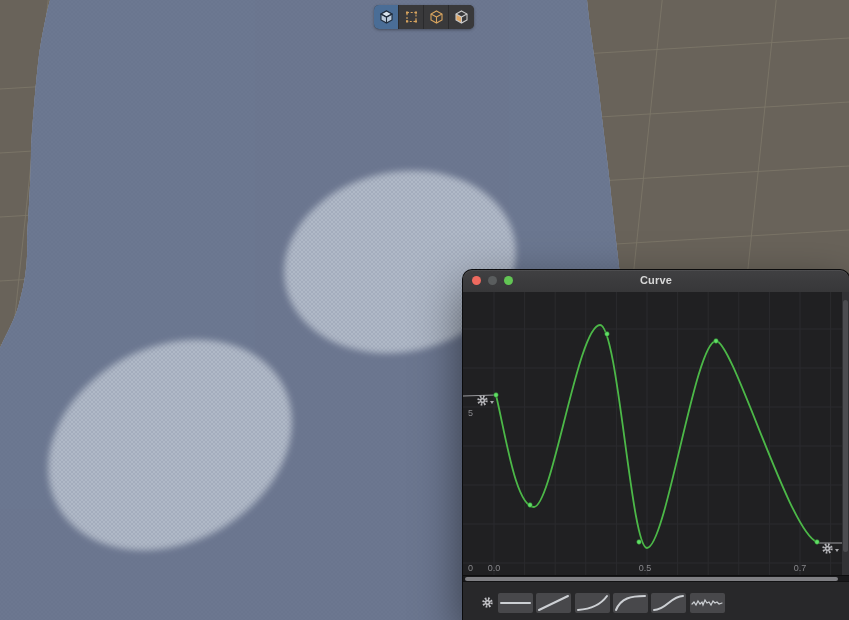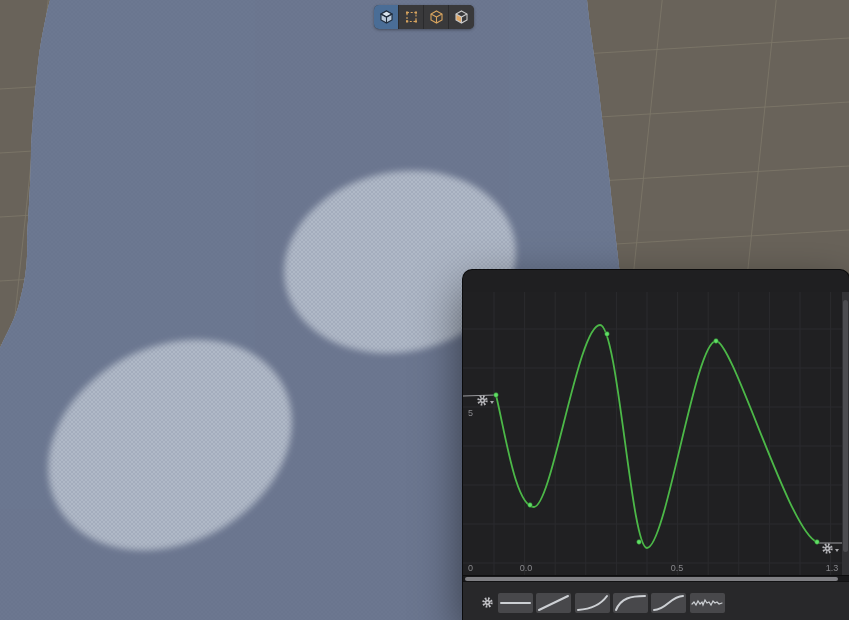--- a/index.html
+++ b/index.html
@@ -32,21 +32,21 @@
   .light.min{background:#5a5d5e;}
   .light.zoom{background:#62c554;}
   .wtitle{position:absolute;left:0;right:0;top:4px;text-align:center;
           font-size:11px;font-weight:bold;color:#d8d8d8;letter-spacing:.2px;}
   .plot{position:absolute;left:0;top:22px;width:386px;height:283px;background:#202022;overflow:hidden;}
   [data-name="plot-gridlines"] line{stroke:#2b2b2e;stroke-width:1;}
   .curve-line{stroke:#4cb848;stroke-width:1.8;fill:none;stroke-linecap:round;}
   .ext-line{stroke:#9a9a9e;stroke-width:1;fill:none;}
   [data-name="curve-points"] circle{fill:#5fe064;stroke:#1c4a1e;stroke-width:.5;}
   .tick{position:absolute;font-size:9px;color:#87878b;line-height:11px;}
-  .xtick{top:271px;width:24px;text-align:center;margin-left:32px;}
+  .xtick{top:271px;width:24px;text-align:center;}
   .ytick{left:5px;}
   .gearbtn{position:absolute;width:20px;height:14px;cursor:pointer;display:flex;align-items:center;}
   .gearbtn .tri{width:0;height:0;border-left:2.5px solid transparent;border-right:2.5px solid transparent;
                 border-top:3.5px solid #a9a9ad;margin-left:1px;margin-top:4px;}
   .hscroll{position:absolute;left:0;top:305px;width:386px;height:6px;background:#19191b;
            border-top:1px solid #0e0e0f;}
   .hthumb{position:absolute;left:2px;top:1px;width:373px;height:4px;border-radius:2px;background:#7f7f83;}
   .vscroll{position:absolute;left:379px;top:22px;width:7px;height:283px;background:#323235;}
   .vthumb{position:absolute;left:1px;top:8px;width:5px;height:252px;border-radius:2.5px;background:#4c4c50;}
   .presets{position:absolute;left:0;top:311px;width:386px;height:39px;background:#28282a;
@@ -163,20 +163,28 @@
           <polygon points="2,5 7.5,8 7.5,14 2,11" fill="#e0a765"></polygon>
           <polygon points="7.5,2 13,5 13,11 7.5,14 2,11 2,5" fill="none" stroke="#c9c9c9" stroke-width="1.1"></polygon>
           <path d="M7.5,8 L7.5,14 M7.5,8 L2,5 M7.5,8 L13,5" stroke="#c9c9c9" stroke-width="1.1" fill="none"></path>
         </svg>
       </span>
     </button>
   </div>
 
   <div class="cwindow" data-name="curve-window">
 
+    <div class="titlebar" data-name="curve-window-titlebar">
+      <div class="lights" data-name="traffic-lights">
+        <div class="light close" data-name="close-button"></div>
+        <div class="light min" data-name="minimize-button"></div>
+        <div class="light zoom" data-name="zoom-button"></div>
+      </div>
+      <div class="wtitle" data-name="window-title">Curve</div>
+    </div>
 
     <div class="plot" data-name="curve-plot-area">
       <svg width="386" height="283" viewBox="0 0 386 283" data-name="curve-plot-svg">
         <g data-name="plot-gridlines">
             <line x1="31" y1="0" x2="31" y2="283"></line>
             <line x1="61.6" y1="0" x2="61.6" y2="283"></line>
             <line x1="92.2" y1="0" x2="92.2" y2="283"></line>
             <line x1="122.80000000000001" y1="0" x2="122.80000000000001" y2="283"></line>
             <line x1="153.4" y1="0" x2="153.4" y2="283"></line>
             <line x1="184" y1="0" x2="184" y2="283"></line>
@@ -202,21 +210,21 @@
             <circle cx="67" cy="213" r="2.4" data-name="control-point"></circle>
             <circle cx="144" cy="42" r="2.4" data-name="control-point"></circle>
             <circle cx="176" cy="250" r="2.4" data-name="control-point"></circle>
             <circle cx="253" cy="49" r="2.4" data-name="control-point"></circle>
             <circle cx="354" cy="250" r="2.4" data-name="control-point"></circle>
           </g>
       </svg>
       <div data-name="plot-overlay" style="position:absolute;left:0;top:0;width:386px;height:283px;pointer-events:none;">
           <span class="tick xtick" data-name="x-tick-label" style="left: 19px;">0.0</span>
           <span class="tick xtick" data-name="x-tick-label" style="left: 170px;">0.5</span>
-          <span class="tick xtick" data-name="x-tick-label" style="left: 325px;">1.3</span>
+          <span class="tick xtick" data-name="x-tick-label" style="left: 325px;">0.7</span>
           <span class="tick ytick" data-name="y-tick-label" style="top: 116px;">5</span>
           <span class="tick ytick" data-name="y-tick-label" style="top: 271px;">0</span>
         </div>
 
       <div class="gearbtn" style="left:13px;top:101px;pointer-events:auto;" data-name="point-options-gear-left">
         <svg width="13" height="13" viewBox="0 0 13 13" data-name="gear-icon">
           <circle cx="6.5" cy="6.5" r="4" fill="none" stroke="#b6b6ba" stroke-width="2.4" stroke-dasharray="1.6 1.55"></circle>
           <circle cx="6.5" cy="6.5" r="2.7" fill="#b6b6ba"></circle>
           <circle cx="6.5" cy="6.5" r="1.1" fill="#202022"></circle>
         </svg>

